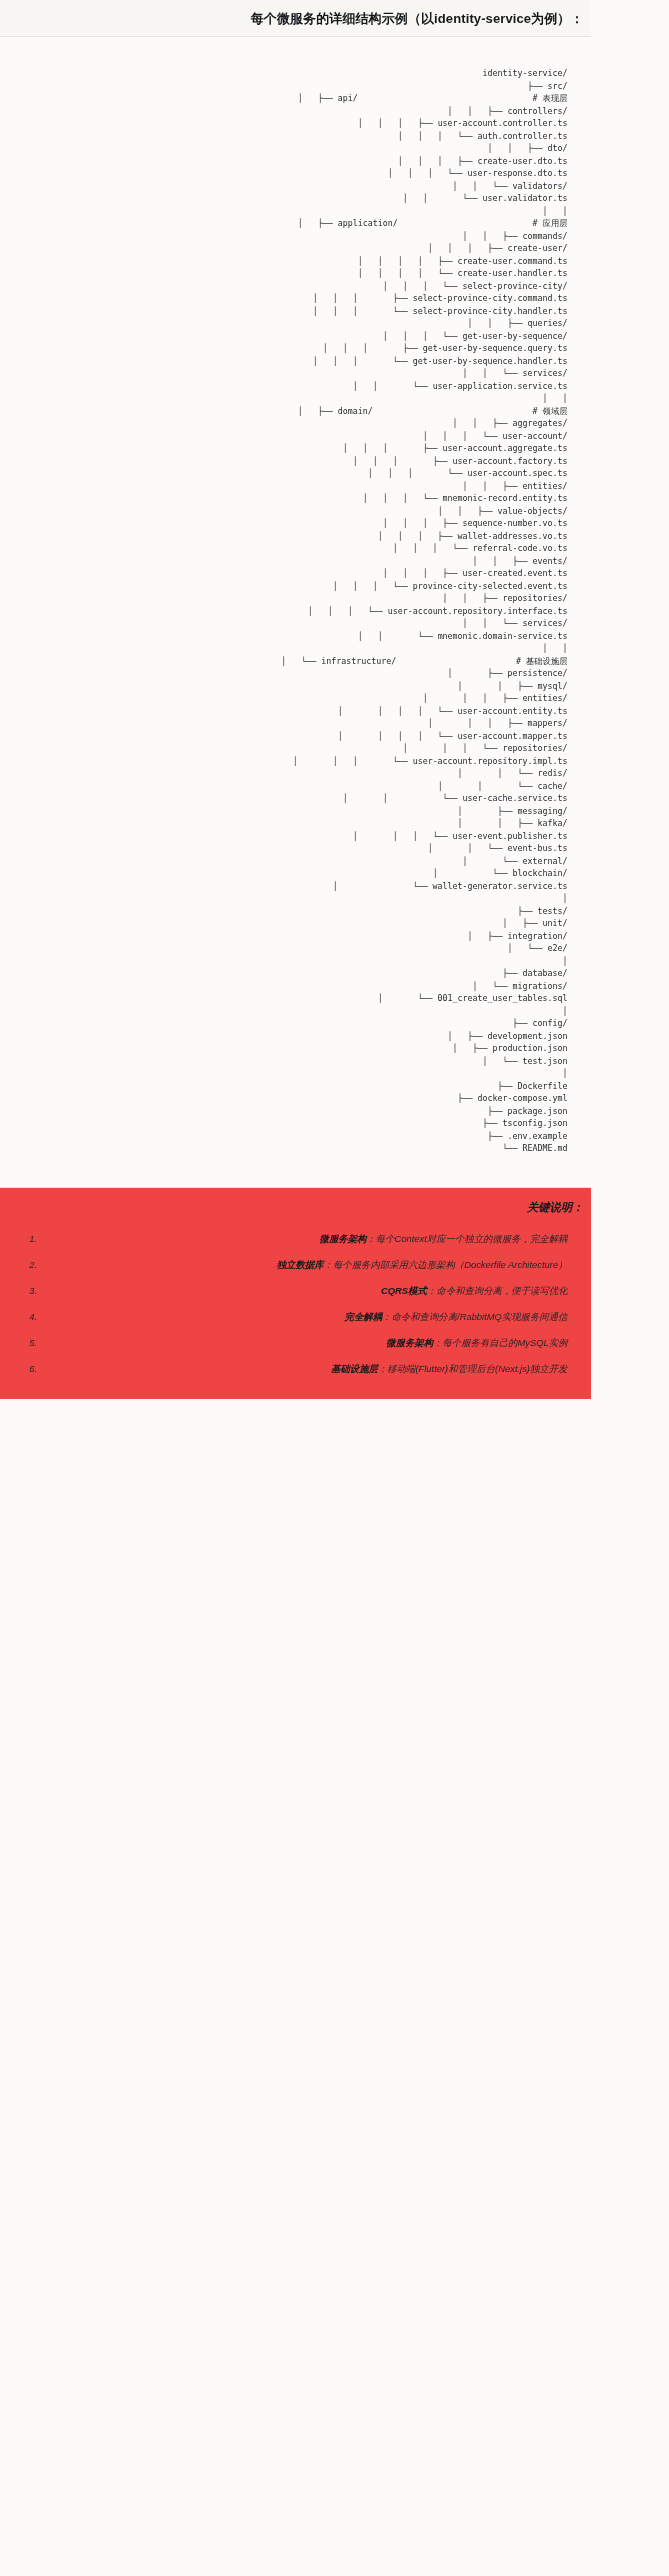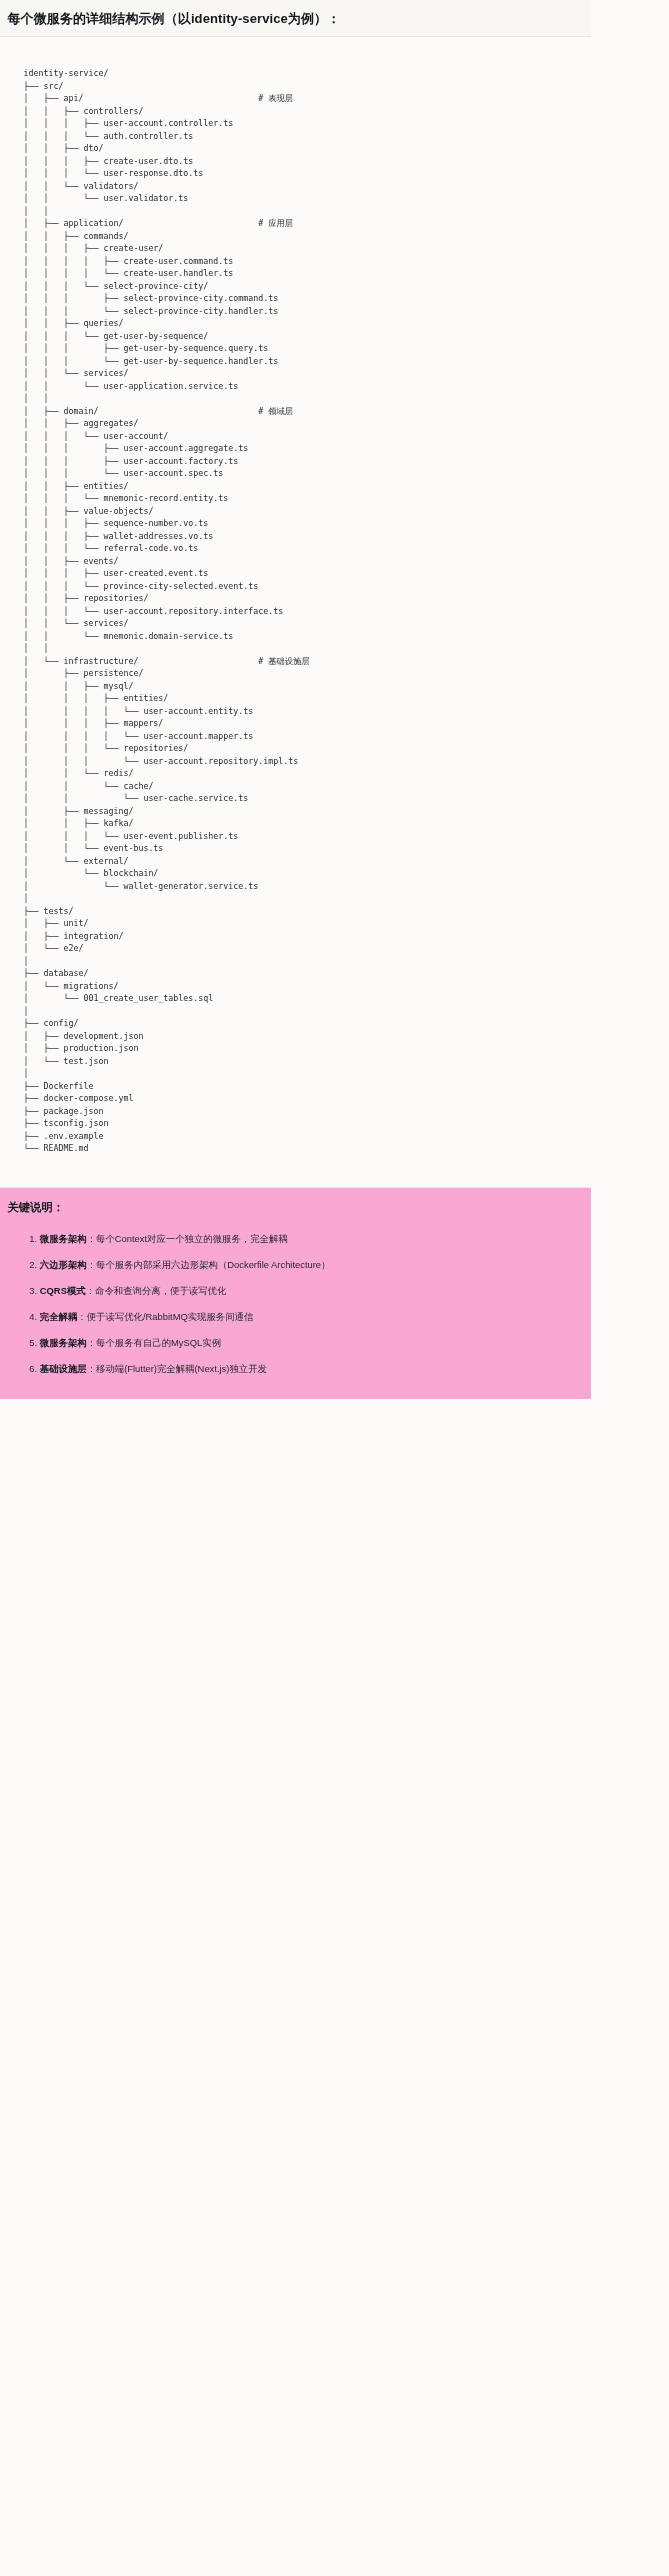--- a/index.html
+++ b/index.html
@@ -11,20 +11,21 @@
   body {
     width: 669px;
     font-family: "Liberation Sans", "DejaVu Sans", sans-serif;
     color: #1f2328;
     -webkit-font-smoothing: antialiased;
   }
   .page {
     width: 591px;
     box-sizing: border-box;
     background: #fbfaf8;
+    text-align: right;
   }
 
   
   .heading-block {
     padding: 10px 7.5px 8.8px 7.5px;
     border-bottom: 0.6px solid #e6e3df;
     background: #f8f7f4;
   }
   .heading {
     font-size: 13px;
@@ -47,21 +48,22 @@
     line-height: 12.5px;
     color: #24292f;
     white-space: pre;
     tab-size: 4;
     overflow: visible;
   }
 
   
   .notes-block {
     padding: 12.5px 7.5px 6.3px 7.5px;
-    background: #f9a8d4;
+    background: #ef4444;
+    font-style: italic;
   }
   .notes-title {
     font-size: 11.3px;
     font-weight: bold;
     color: #14181c;
     margin: 0 0 10px 0;
     line-height: 1.4;
   }
   ol.notes-list {
     margin: 16px;
@@ -190,23 +192,23 @@
 ├── package.json
 ├── tsconfig.json
 ├── .env.example
 └── README.md</pre>
   </div>
 
   <div class="notes-block">
     <div class="notes-title">关键说明：</div>
     <ol class="notes-list">
         <li><span class="note-term">微服务架构</span><span class="note-sep">：</span><span class="note-desc">每个Context对应一个独立的微服务，完全解耦</span></li>
-        <li><span class="note-term">六边形架构</span><span class="note-sep">：</span><span class="note-desc">每个服务内部采用六边形架构（Dockerfile Architecture）</span></li>
+        <li><span class="note-term">独立数据库</span><span class="note-sep">：</span><span class="note-desc">每个服务内部采用六边形架构（Dockerfile Architecture）</span></li>
         <li><span class="note-term">CQRS模式</span><span class="note-sep">：</span><span class="note-desc">命令和查询分离，便于读写优化</span></li>
-        <li><span class="note-term">完全解耦</span><span class="note-sep">：</span><span class="note-desc">便于读写优化/RabbitMQ实现服务间通信</span></li>
+        <li><span class="note-term">完全解耦</span><span class="note-sep">：</span><span class="note-desc">命令和查询分离/RabbitMQ实现服务间通信</span></li>
         <li><span class="note-term">微服务架构</span><span class="note-sep">：</span><span class="note-desc">每个服务有自己的MySQL实例</span></li>
-        <li><span class="note-term">基础设施层</span><span class="note-sep">：</span><span class="note-desc">移动端(Flutter)完全解耦(Next.js)独立开发</span></li>
+        <li><span class="note-term">基础设施层</span><span class="note-sep">：</span><span class="note-desc">移动端(Flutter)和管理后台(Next.js)独立开发</span></li>
       </ol>
   </div>
 
 
 </div>
 
 
 </body></html>

